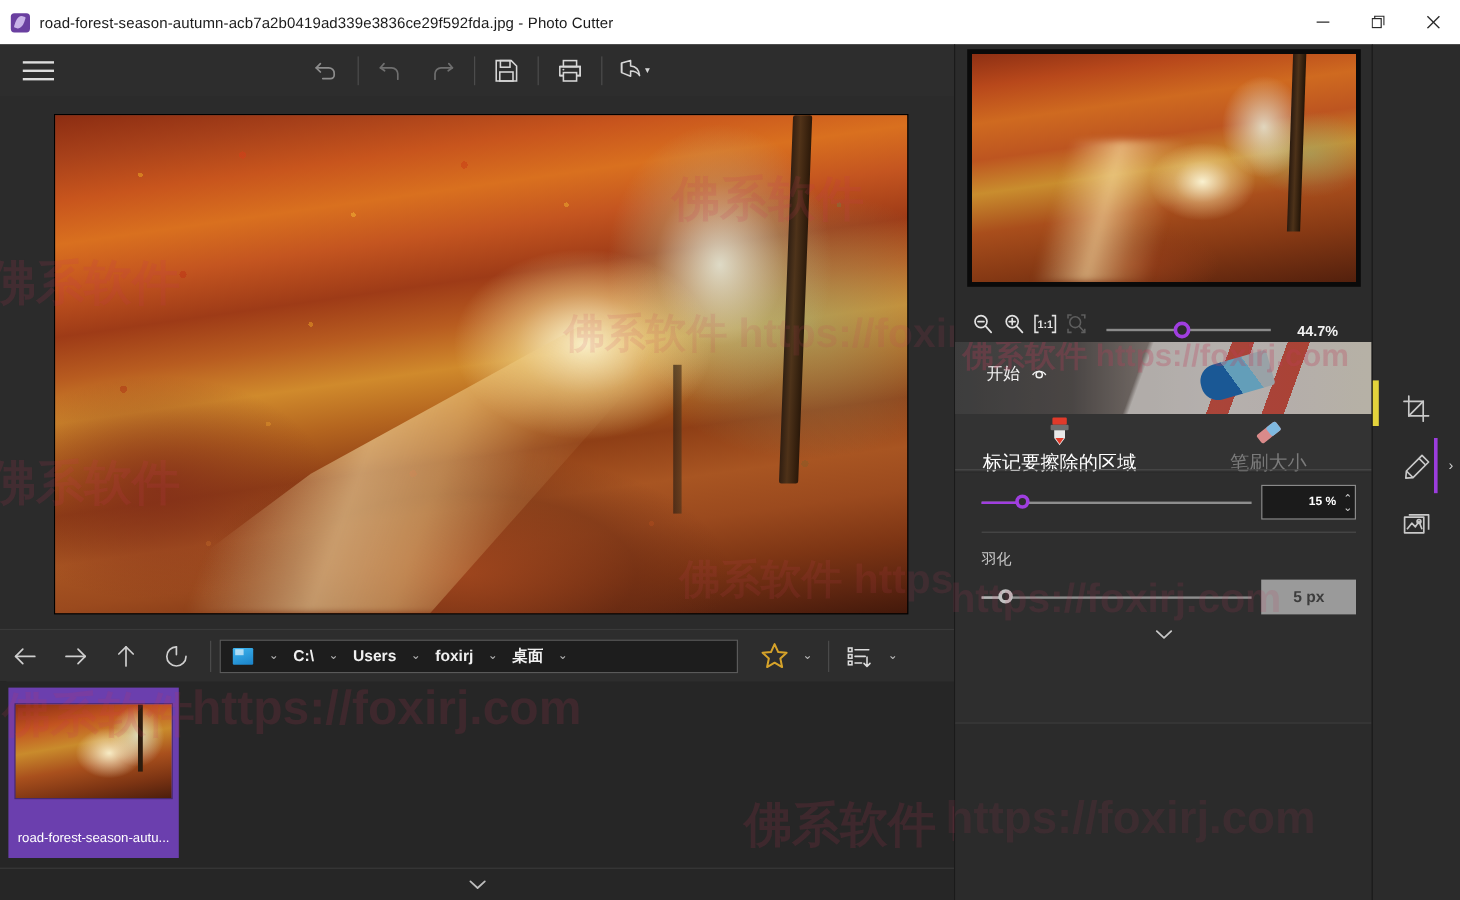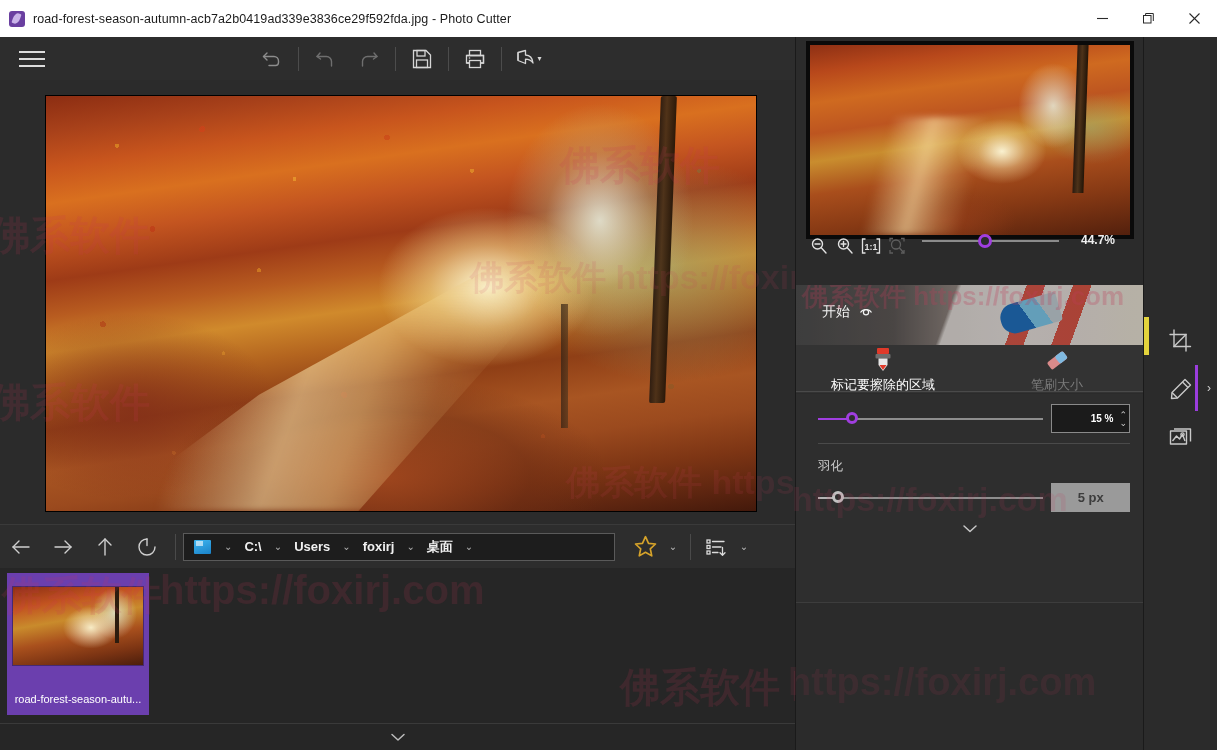--- a/index.html
+++ b/index.html
@@ -205,22 +205,22 @@
     background: linear-gradient(90deg, #2a1a0f, #4d3219 45%, #221407);
     transform: skewX(-2deg);
   }
   .preview-img .path {
     position: absolute; left: 12%; bottom: 0; width: 52%; height: 62%;
     background: linear-gradient(105deg, transparent 22%, rgba(252,230,172,.6) 44%, rgba(235,198,132,.25) 60%, transparent 72%);
     filter: blur(3px);
   }
 
   .zoombar {
-    position: absolute; left: 0; top: 196px; width: 348px; height: 38px;
-    display: flex; align-items: flex-start; padding-left: 10px;
+    position: absolute; left: 0; top: 208px; width: 348px; height: 38px;
+    display: flex; align-items: flex-end; padding-left: 10px;
   }
   .zi { width: 26px; height: 26px; display: flex; align-items: center; justify-content: center; color: #e2e2e2; }
   .zi.disabled { color: #5e5e5e; }
   .zslider { position: relative; width: 137px; height: 16px; margin-left: 12px; }
   .ztrack { position: absolute; left: 0; top: 7px; width: 137px; height: 2px; background: #8b8b8b; }
   .zknob {
     position: absolute; left: 56px; top: 1px; width: 14px; height: 14px;
     border-radius: 50%; background: #2b2b2b; border: 3px solid #a03ee0;
   }
   .zval { margin-left: 22px; font-size: 12px; color: #f0f0f0; font-weight: bold; }
@@ -255,21 +255,21 @@
   
   .tooltabs {
     position: absolute; left: 0; top: 308px; width: 348px; height: 48px;
     display: flex; background: #333333;
   }
   .ttab {
     flex: 1; display: flex; flex-direction: column; align-items: center;
     justify-content: flex-start; padding-top: 2px; position: relative;
   }
   .ttab .glyph { height: 26px; display: flex; align-items: flex-end; }
-  .ttab .lbl { font-size: 13px; margin-top: 3px; color: #b9b9b9; white-space: nowrap; }
+  .ttab .lbl { font-size: 16px; margin-top: 3px; color: #b9b9b9; white-space: nowrap; }
   .ttab.active .lbl { color: #ffffff; }
   .ttab.disabled .lbl { color: #7b7b7b; }
   .ttab .underline {
     position: absolute; bottom: -4px; left: 16%; width: 68%; height: 2px; background: #a03ee0;
   }
   .tabs-sep { position: absolute; left: 0; top: 354px; width: 348px; height: 1px; background: #4a4a4a; }
 
   
   .sliders {
     position: absolute; left: 0; top: 357px; width: 348px; height: 208px;

